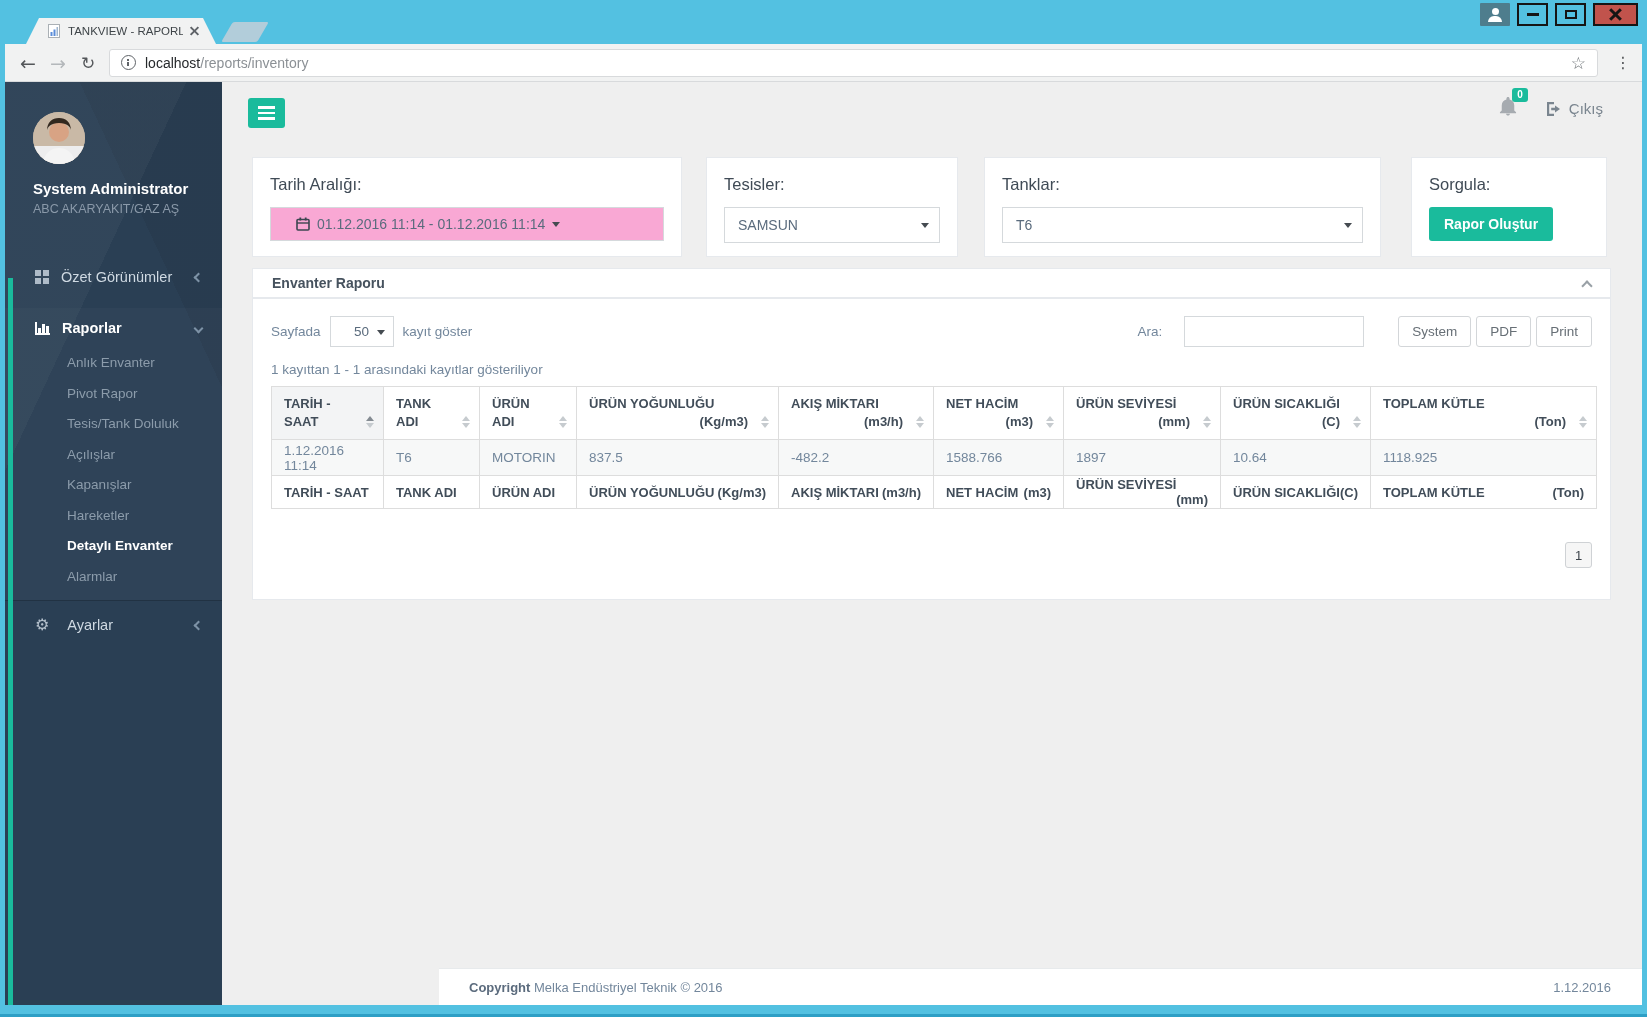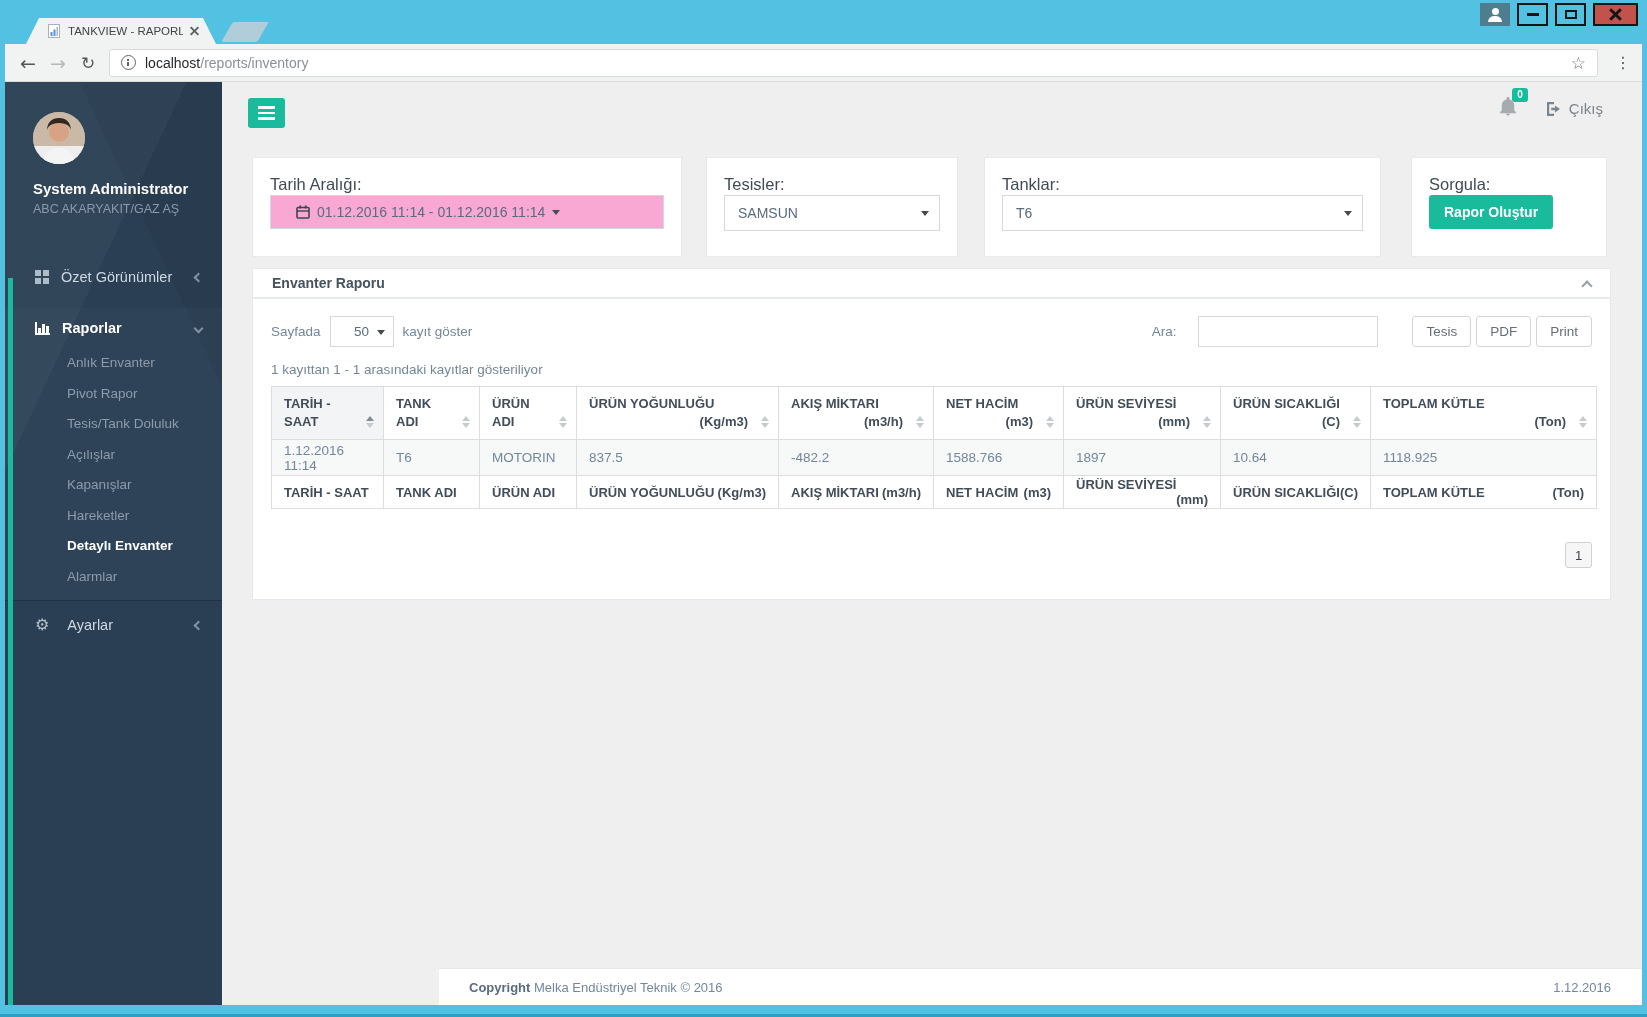--- a/index.html
+++ b/index.html
@@ -79,21 +79,21 @@
   .hamburger i { display:block; width:17px; height:2.5px; background:#fff; }
   .topicons { position:absolute; top:15px; right:39px; display:flex; align-items:center; gap:28px; }
   .bell-wrap { position:relative; cursor:pointer; }
   .badge { position:absolute; top:-9px; right:-11px; background:#1ABB9C; color:#fff; font-size:10px; font-weight:bold;
            padding:2px 5px; border-radius:3px; line-height:1; }
   .logout { display:flex; align-items:flex-end; gap:8px; font-size:15px; color:#7a858f; cursor:pointer; }
 
   
   .filters { position:absolute; top:75px; left:30px; display:flex; }
   .card { background:#fff; border:1px solid #e6e9ed; height:100px; padding:14px 17px; }
-  .card-title { font-size:16.5px; color:#404b56; margin:3px 0 1px; }
+  .card-title { font-size:16.5px; color:#404b56; margin:3px 0 13px; }
   .c-date { width:430px; margin-right:24px; }
   .c-fac  { width:252px; margin-right:26px; }
   .c-tank { width:397px; margin-right:30px; }
   .c-go   { width:196px; }
   .date-input { height:34px; border:1px solid #d5d9dc; display:flex; align-items:center; padding:0 25px; gap:7px;
                 font-size:14px; color:#5a6b7d; cursor:pointer; background:#f9a8d4; }
   .caret { width:0; height:0; border-left:4.5px solid transparent; border-right:4.5px solid transparent; border-top:5px solid #454b51; }
   .select { height:36px; border:1px solid #d5d9dc; display:flex; align-items:center; padding:0 13px;
             font-size:14px; color:#5a6b7d; position:relative; cursor:pointer; background:#fff; }
   .select .caret { position:absolute; right:10px; top:15px; border-left-width:4px; border-right-width:4px; }
@@ -302,21 +302,21 @@
             <span class="len-select">
               <span>50</span>
               <span class="caret"></span>
             </span>
             <span>kayıt göster</span>
           </div>
           <div class="searchzone">
             <span>Ara:</span>
             <input class="search-input" type="text" style="">
             <span class="export-btns">
-                <button class="ebtn">Tesis</button>
+                <button class="ebtn">System</button>
                 <button class="ebtn">PDF</button>
                 <button class="ebtn">Print</button>
               </span>
           </div>
         </div>
         <div class="info">1 kayıttan 1 - 1 arasındaki kayıtlar gösteriliyor</div>
         <table>
           <colgroup>
               <col style="width: 112px;">
               <col style="width: 96px;">

